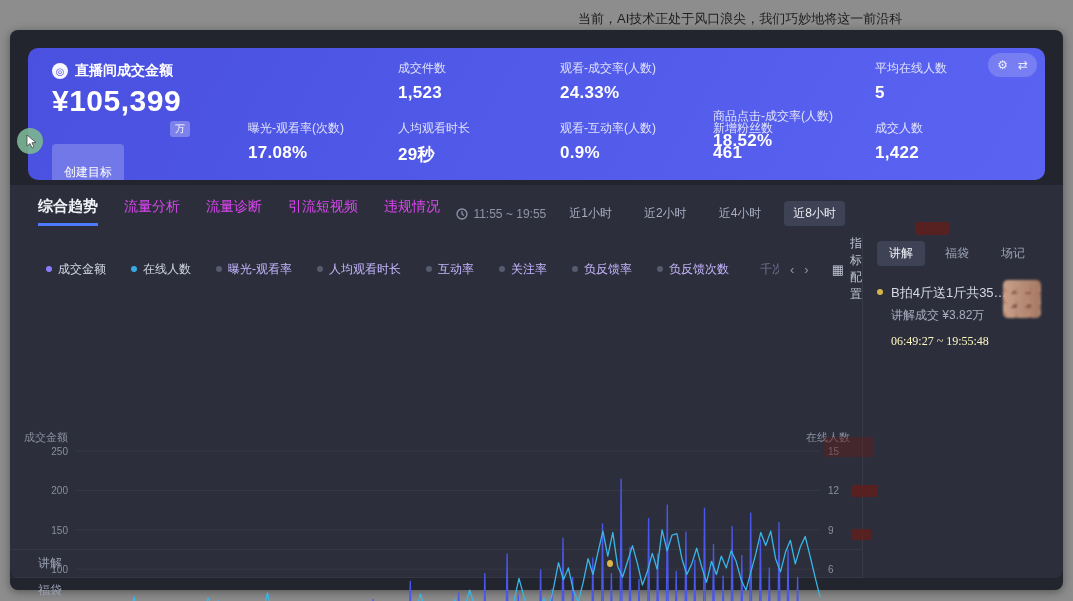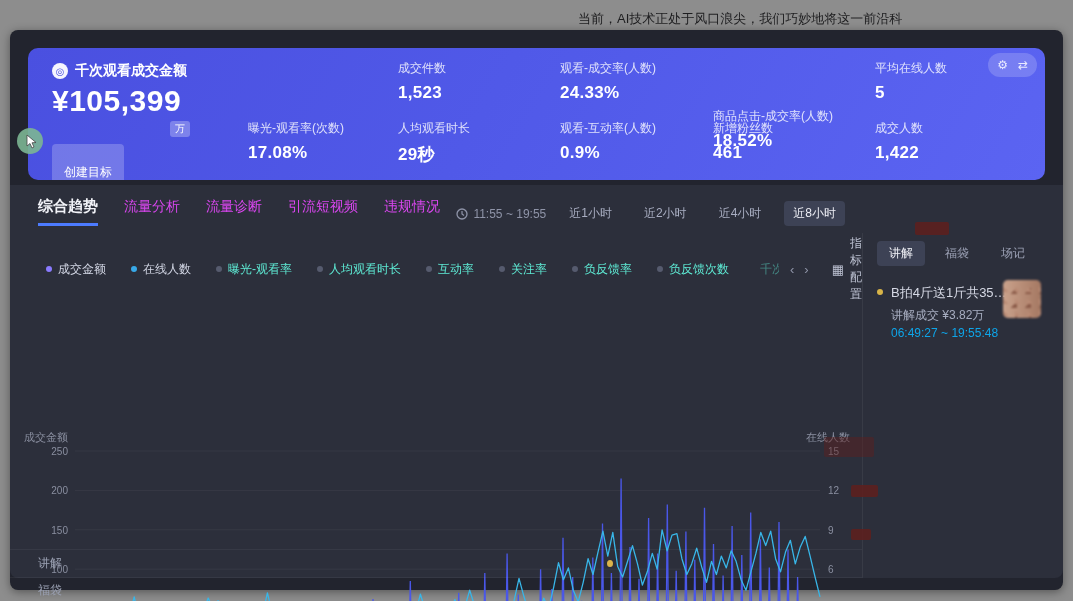--- a/index.html
+++ b/index.html
@@ -52,41 +52,41 @@
   .tab.active { font-size:15px; font-weight:bold; color:#f2f3f8; border-bottom:3px solid #4c7bff; }
   .time-filter { position:absolute; right:218px; top:16px; display:flex; align-items:center; gap:14px; }
   .time-range { display:flex; align-items:center; gap:5px; font-size:12px; color:#8f94a8; }
   .time-opt { font-size:12px; color:#a9aec2; cursor:pointer; padding:4px 9px; border-radius:4px; }
   .time-opt.active { background:#3d4255; color:#edeef5; }
   
   .legend-row { position:absolute; left:28px; top:50px; width:824px; display:flex; align-items:center; gap:9px; }
   .legend-chip { display:flex; align-items:center; gap:6px; font-size:12px; cursor:pointer; padding:3px 8px; white-space:nowrap; }
   .legend-chip .dot { width:6px; height:6px; border-radius:50%; }
   .legend-chip.on { color:#d2d6e4; }
-  .legend-chip.off { color:#5eead4; }
+  .legend-chip.off { color:#c4b5fd; }
   .legend-chip.fade { opacity:.45; max-width:64px; overflow:hidden; }
   .pager { display:flex; gap:10px; color:#8f94a8; font-size:13px; margin-left:2px; }
   .pager span { cursor:pointer; }
   .config-button { display:flex; align-items:center; gap:6px; margin-left:14px; font-size:12px; color:#bcc1d1; cursor:pointer; }
   .config-button .grid-ic { font-size:13px; }
   
   .chart-wrap { position:absolute; left:10px; top:246px; width:832px; height:236px; }
   
   .right-panel {
     position:absolute; left:852px; top:48px; width:201px; height:345px;
     border-left:1px solid rgba(255,255,255,.06); padding:8px 0 0 14px;
   }
   .panel-tabs { display:flex; gap:8px; }
   .panel-tab { font-size:12px; color:#9ba0b4; padding:4px 12px; border-radius:4px; cursor:pointer; }
   .panel-tab.active { background:#3d4255; color:#f0f1f7; }
   .panel-item { position:relative; margin-top:18px; padding-left:14px; }
   .panel-item .y-dot { position:absolute; left:0; top:5px; width:6px; height:6px; border-radius:50%; background:#d8b448; }
   .panel-item .p-title { font-size:13px; color:#d6d9e5; width:118px; white-space:nowrap; overflow:hidden; text-overflow:ellipsis; }
   .panel-item .p-sub { font-size:12px; color:#a7adc0; margin-top:5px; }
-  .panel-item .p-time { font-size:12px; color:#0ea5e9; margin-top:2px; }
+  .panel-item .p-time { font-size:12px; color:#fef9c3; margin-top:10px;font-family:Liberation Serif, serif; }
   .thumb {
     position:absolute; right:22px; top:-4px; width:38px; height:38px; border-radius:5px;
     background:
       linear-gradient(45deg,#b98a74 25%,transparent 25%) 0 0/12px 12px,
       linear-gradient(-45deg,#8a5a48 25%,transparent 25%) 0 0/14px 14px,
       linear-gradient(90deg,#caa28c,#a57862);
     filter:blur(1px);
   }
   
   .timeline-row {
@@ -115,21 +115,21 @@
 <body>
 
 <div class="desktop-caption">当前，AI技术正处于风口浪尖，我们巧妙地将这一前沿科</div>
 
 <div class="window">
 
   <div class="banner">
     <div class="banner-primary">
       <div class="head">
         <span class="target-icon">◎</span>
-        <span>千次观看成交金额</span>
+        <span>直播间成交金额</span>
       </div>
       <div class="big">¥105,399</div>
       <span class="unit-badge">万</span><br>
       <span class="goal-button">创建目标</span>
     </div>
 
     <div class="metric" style="left:370px; top:12px;">
       <div class="m-label">成交件数</div>
       <div class="m-value">1,523</div>
     </div>

